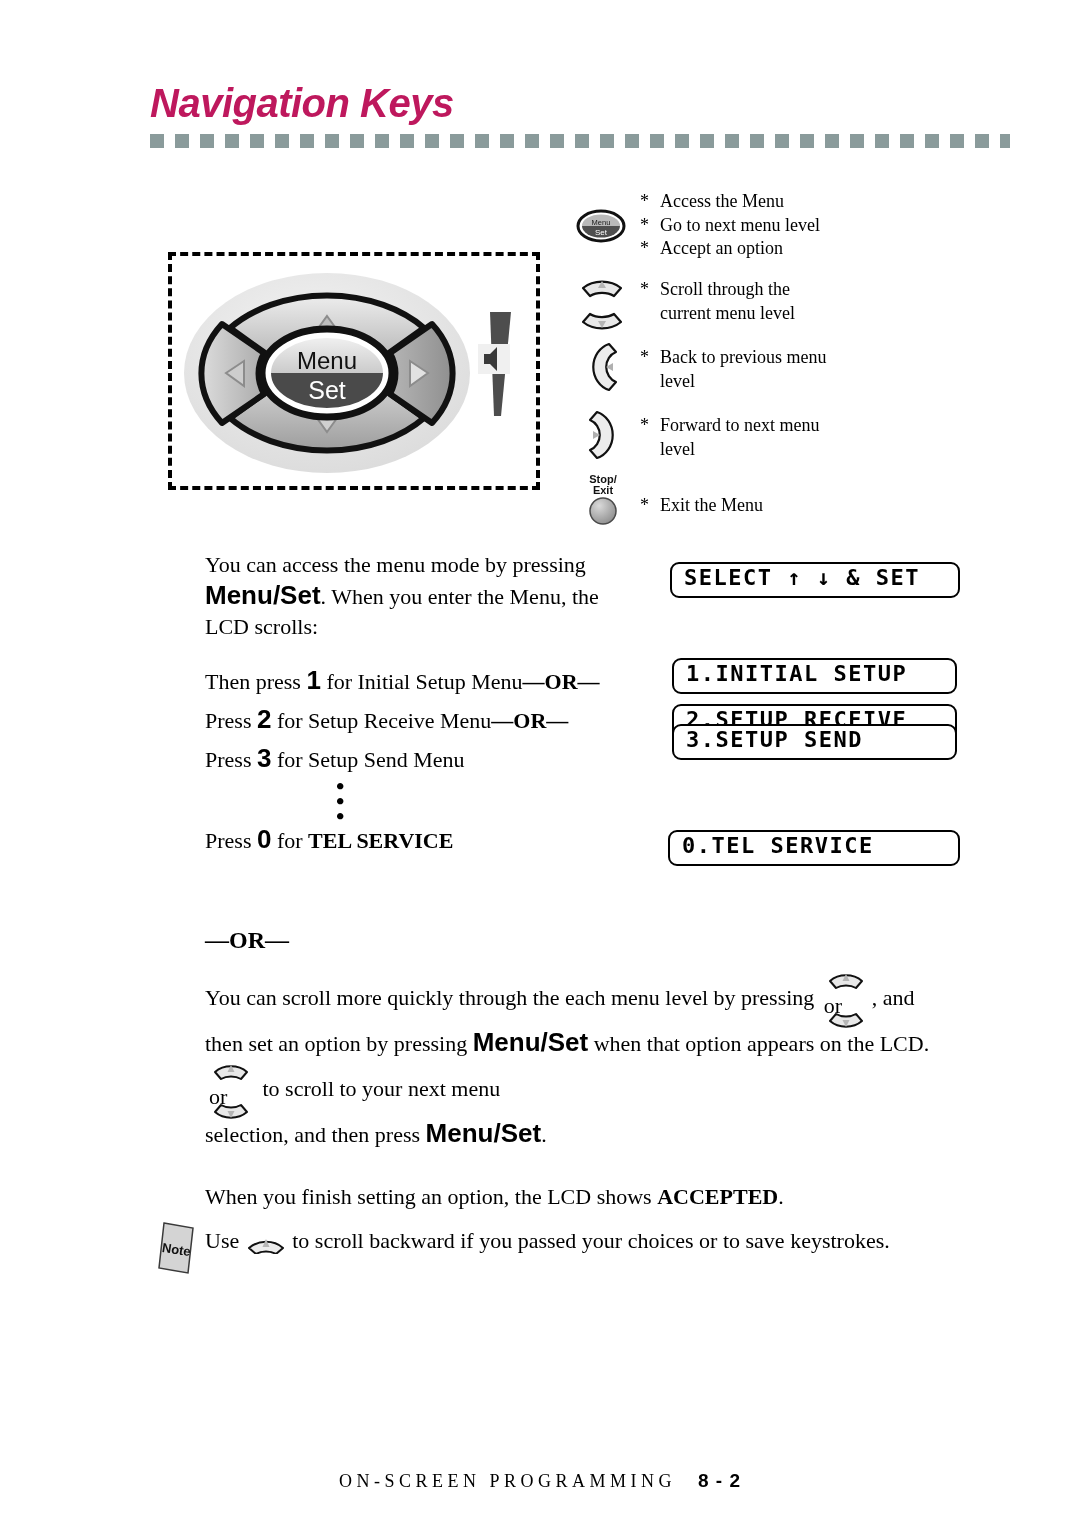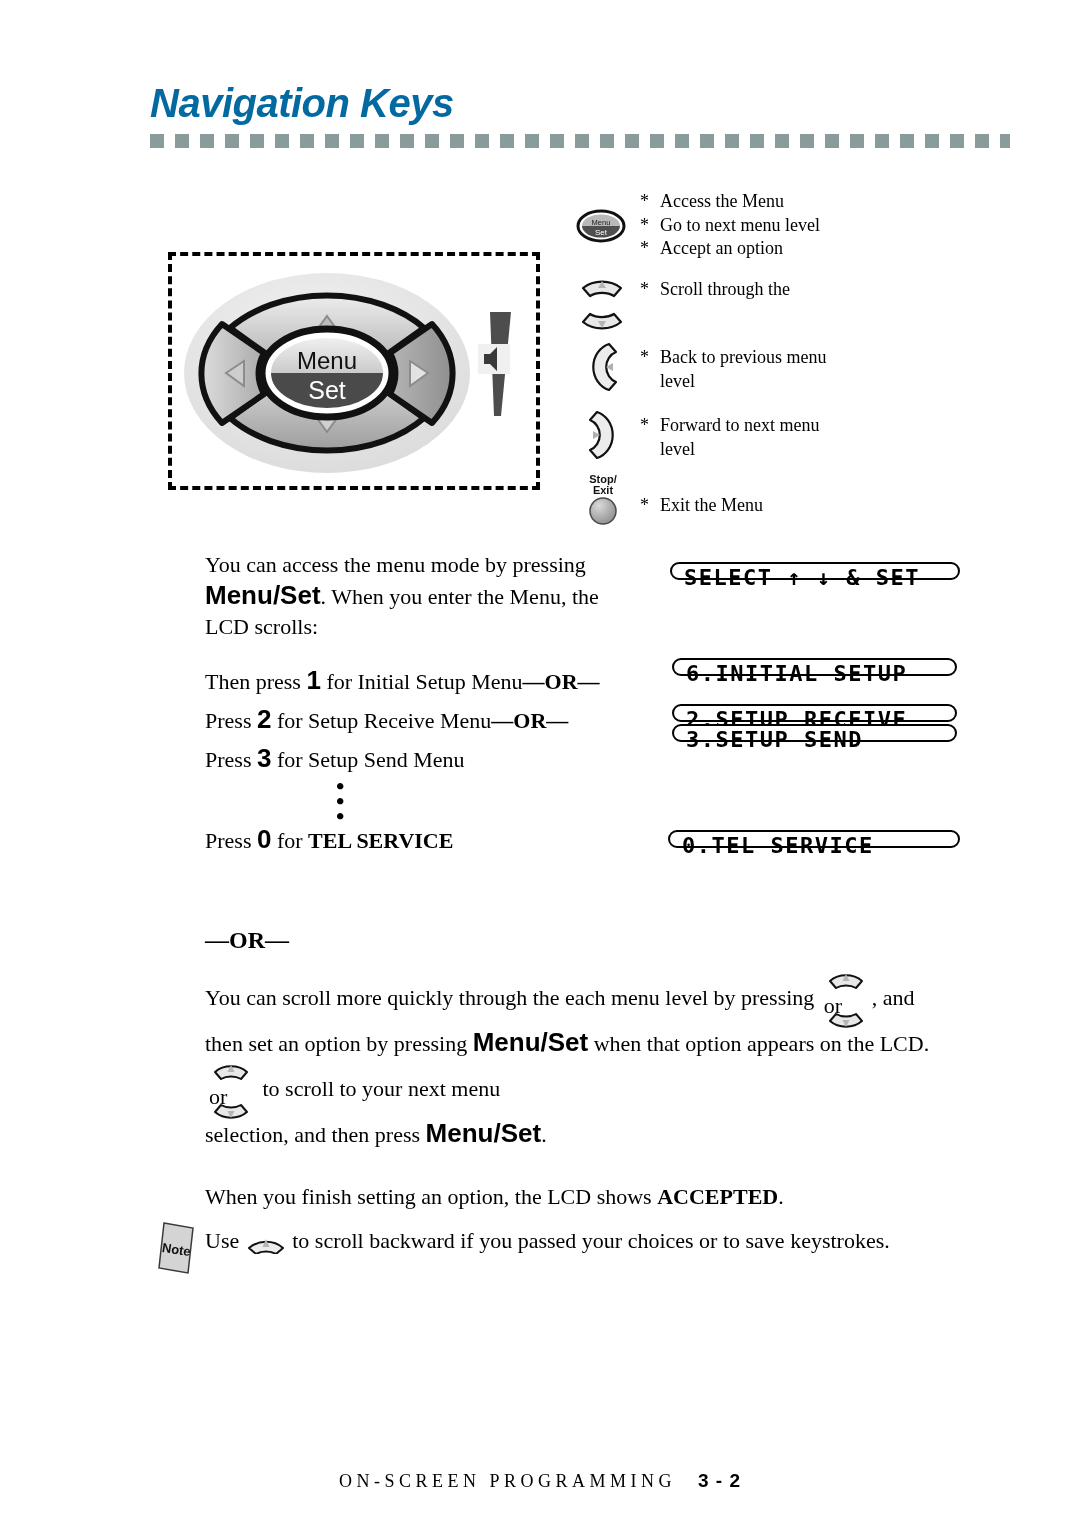--- a/index.html
+++ b/index.html
@@ -22,21 +22,21 @@
     left: 150px;
     top: 82px;
     width: 860px;
   }
   #page-title {
     font-family: "Liberation Sans", sans-serif;
     font-style: italic;
     font-weight: bold;
     font-size: 40px;
     letter-spacing: -0.5px;
-    color: #0369a1;
+    color: #be185d;
     margin: 0;
     padding: 0;
     line-height: 1.05;
   }
   #title-rule {
     margin-top: 10px;
     height: 14px;
     width: 860px;
     background-image: repeating-linear-gradient(
       to right,
@@ -100,21 +100,21 @@
   }
   .bs { font-weight: bold; }
 
   
   .lcd {
     position: absolute;
     box-sizing: border-box;
     border: 2.5px solid #000;
     border-radius: 9px;
     background: #fff;
-    height: 18px;
+    height: 36px;
     width: 300px;
     font-family: "DejaVu Sans Mono", monospace;
     font-size: 22px;
     letter-spacing: 1.5px;
     line-height: 27px;
     padding-left: 12px;
     white-space: pre;
     font-weight: bold;
   }
 
@@ -282,20 +282,21 @@
     <div class="legend-icon" style="top:6px;left:2px;">
       <svg width="50" height="62" viewBox="0 0 50 62">
         <path d="M 6 18 A 26 20 0 0 1 44 18 L 37 26 A 18 12 0 0 0 13 26 Z" fill="#e8e8e8" stroke="#111" stroke-width="2.2" stroke-linejoin="round"></path>
         <polygon points="25,11 29,18 21,18" fill="#b5b5b5"></polygon>
         <path d="M 6 52 A 26 20 0 0 0 44 52 L 37 44 A 18 12 0 0 1 13 44 Z" fill="#e8e8e8" stroke="#111" stroke-width="2.2" stroke-linejoin="round"></path>
         <polygon points="25,58 29,51 21,51" fill="#b5b5b5"></polygon>
       </svg>
     </div>
     <div class="legend-text" style="padding-top:14px;">
       <span class="legend-line"><span class="star">*</span><span>Scroll through the</span></span><br>
+      <span class="legend-cont">current menu level</span>
     </div>
   </div>
 
   <div class="legend-row" style="height:68px;">
     <div class="legend-icon" style="top:8px;left:10px;">
       <svg width="36" height="54" viewBox="0 0 36 54">
         <path d="M 24 4 A 22 24 0 0 0 24 50 L 31 42 A 15 16 0 0 1 31 12 Z" fill="#ececec" stroke="#111" stroke-width="2.2" stroke-linejoin="round"></path>
         <polygon points="21,27 28,23 28,31" fill="#b0b0b0"></polygon>
       </svg>
     </div>
@@ -359,21 +360,21 @@
   <div>•</div>
   <div>•</div>
   <div>•</div>
 </div>
 
 <div class="body-text" style="left:205px; top:824px; width:470px;">
   <span>Press </span><span class="b">0</span><span> for </span><span class="bs">TEL SERVICE</span>
 </div>
 
 <div class="lcd" style="left:670px; top:562px; width:290px;">SELECT ↑ ↓ &amp; SET</div>
-<div class="lcd" style="left:672px; top:658px; width:285px;">6.INITIAL SETUP</div>
+<div class="lcd" style="left:672px; top:658px; width:285px;">1.INITIAL SETUP</div>
 <div class="lcd" style="left:672px; top:691px; width:285px;margin-top:13px;">2.SETUP RECEIVE</div>
 <div class="lcd" style="left:672px; top:724px; width:285px;">3.SETUP SEND</div>
 <div class="lcd" style="left:668px; top:830px; width:292px;">0.TEL SERVICE</div>
 
 <div class="body-text" style="left:205px; top:925px;">
   <span class="bs" style="font-size:24px;">—OR—</span>
 </div>
 
 <div class="body-text" style="left:205px; top:975px; width:800px; line-height:45px;">
   <span>You can scroll more quickly through the each menu level by pressing </span><span class="inline-keys"><svg width="40" height="66" viewBox="0 0 40 66">
@@ -402,14 +403,14 @@
 </svg>
 
 <div class="body-text" style="left:205px; top:1226px; width:830px;">
   <span>Use </span><span style="display:inline-block;vertical-align:-6px;"><svg width="42" height="24" viewBox="0 0 42 24">
         <path d="M 4 18 A 23 19 0 0 1 38 18 L 31 24 A 16 11 0 0 0 11 24 Z" fill="#ececec" stroke="#111" stroke-width="2" stroke-linejoin="round"></path>
         <polygon points="21,9 24.5,17 17.5,17" fill="#b5b5b5"></polygon>
       </svg></span><span> to scroll backward if you passed your choices or to save keystrokes.</span>
 </div>
 
 <div id="footer">
-  <span id="footer-label">ON-SCREEN PROGRAMMING</span><span id="footer-page">3 - 2</span>
+  <span id="footer-label">ON-SCREEN PROGRAMMING</span><span id="footer-page">8 - 2</span>
 </div>
 
 </body></html>

